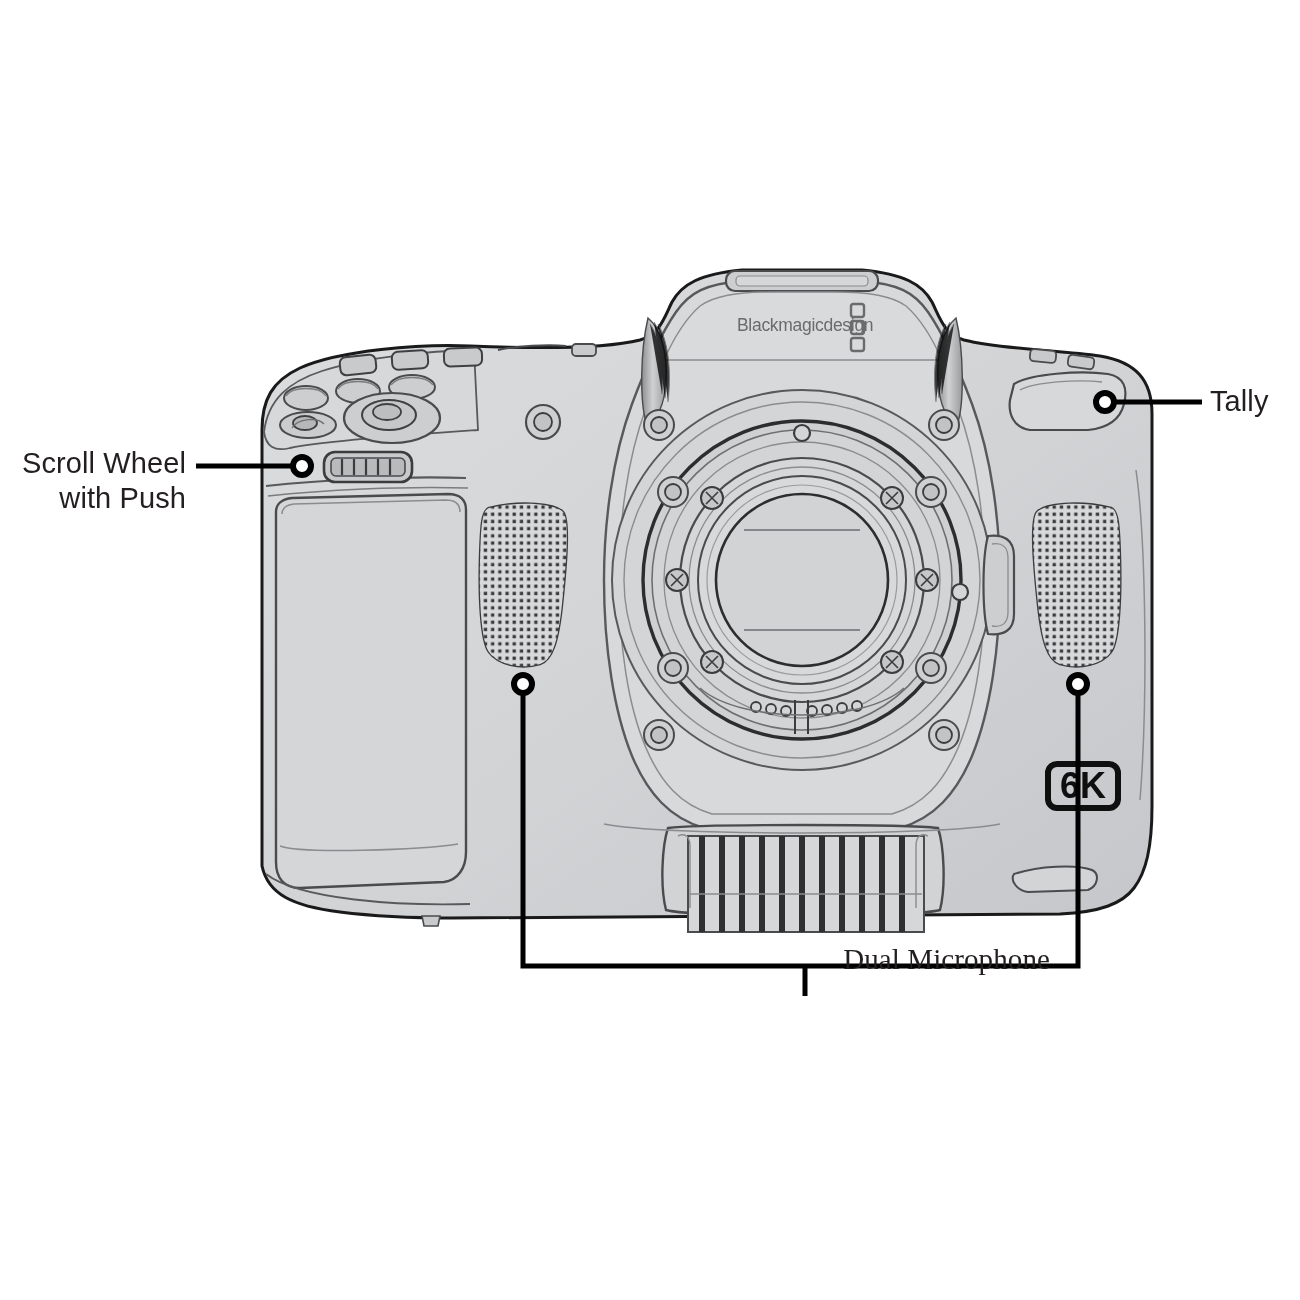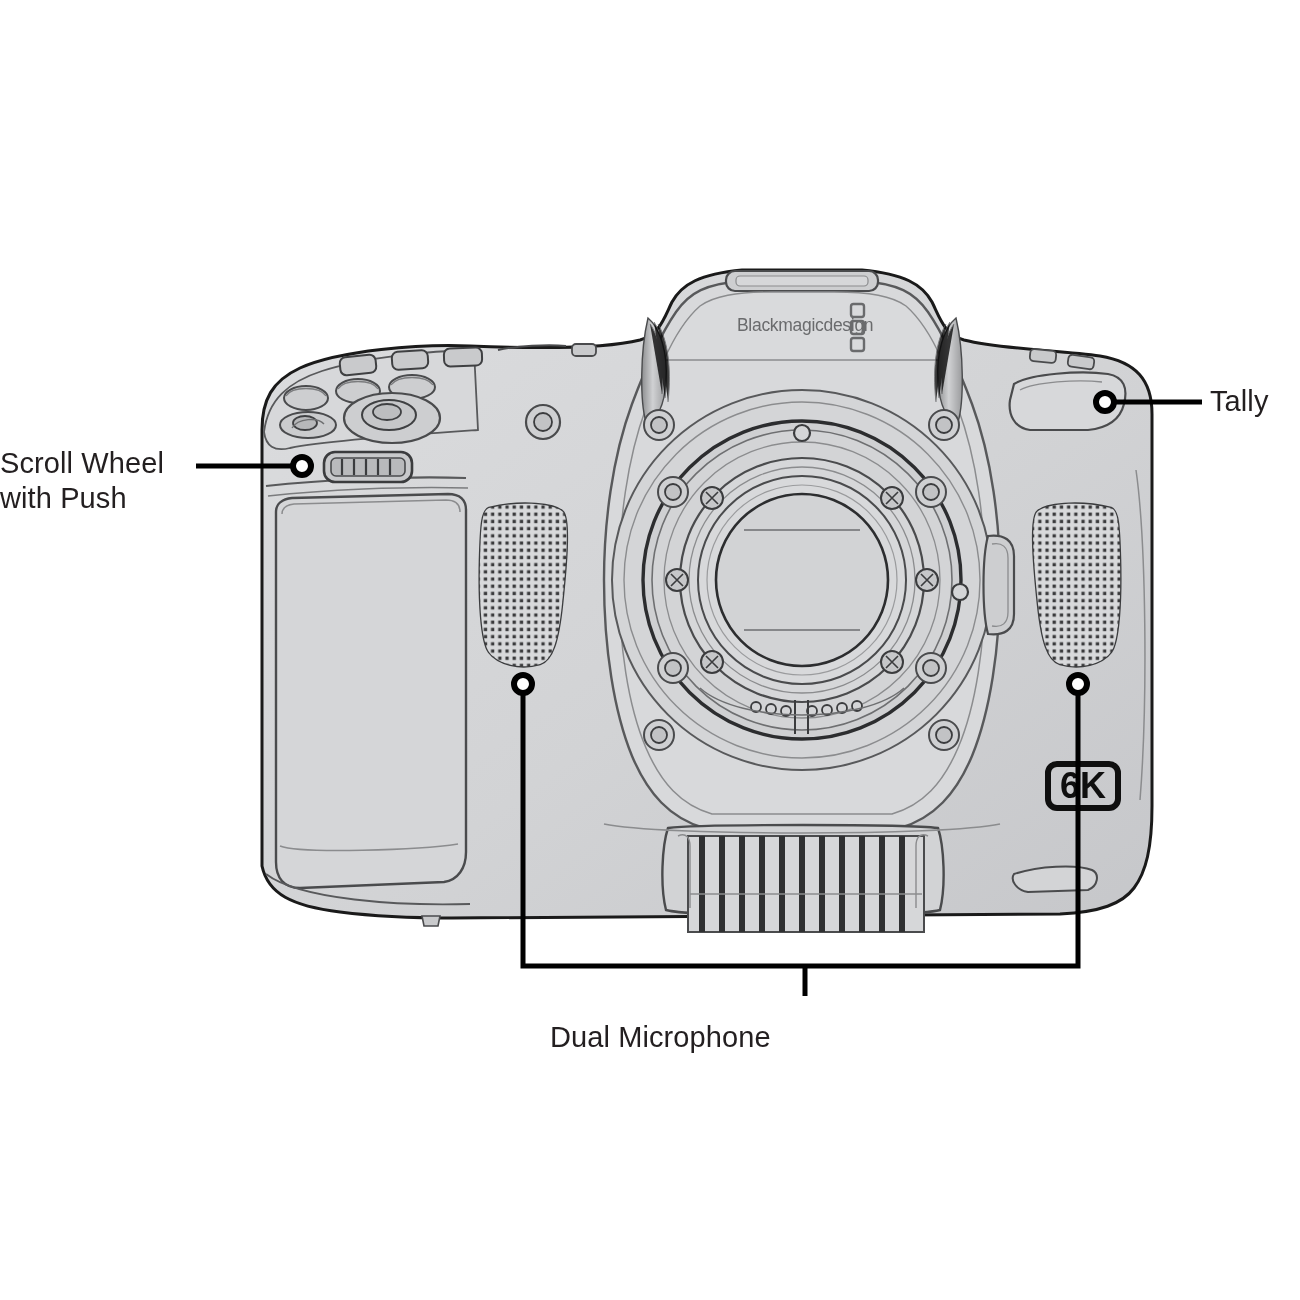--- a/index.html
+++ b/index.html
@@ -32,32 +32,34 @@
     font-size: 29px;
     line-height: 1.22;
     letter-spacing: 0.1px;
     white-space: pre-line;
     font-weight: 400;
   }
   #label-scroll-wheel {
     left: 0px;
     top: 446px;
     width: 186px;
+    text-align: right;
   }
   #label-tally {
     left: 1210px;
     top: 384px;
     width: 120px;
     text-align: left;
   }
   #label-dual-mic {
     left: 550px;
-    top: 1020px;
+    top: 942px;
     width: 500px;
-    text-align: left;
+    text-align: right;
+    font-family: Liberation Serif, serif;
   }
 </style>
 </head>
 <body>
 
 <div id="stage">
 
   <svg id="diagram" viewBox="0 0 1300 1300" xmlns="http://www.w3.org/2000/svg">
     <defs>
 

